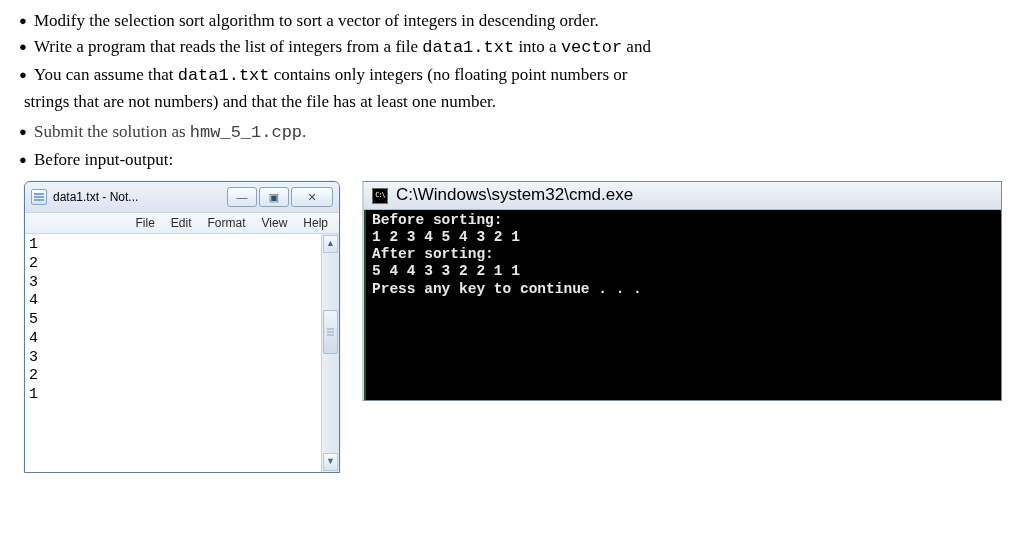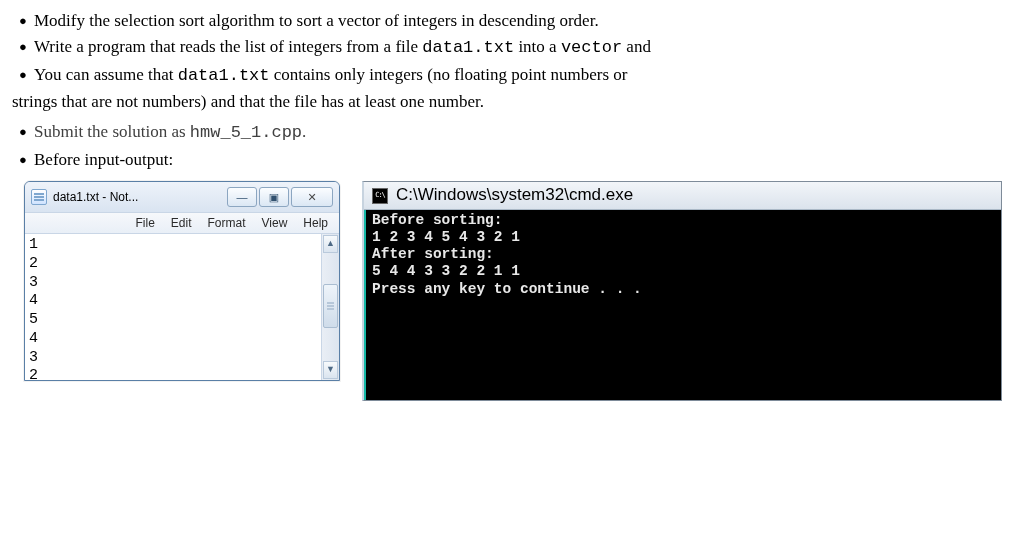--- a/index.html
+++ b/index.html
@@ -24,21 +24,21 @@
     display: flex;
     align-items: flex-start;
     gap: 22px;
     margin-top: 8px;
     padding-left: 12px;
   }
 
   
   .notepad {
     width: 316px;
-    height: 200px;
+    height: 292px;
     border: 1px solid #5a7fa6;
     border-radius: 6px 6px 0 0;
     background: #d9e4f1;
     overflow: hidden;
     box-shadow: 0 0 0 1px rgba(0,0,0,.05);
     font-family: 'Segoe UI', Tahoma, sans-serif;
     font-size: 12px;
   }
   .np-titlebar {
     height: 30px;
@@ -121,21 +121,21 @@
   .cmd-body {
     background:#000;
     color:#e8e8e8;
     font-family: 'Lucida Console','Courier New',monospace;
     font-size:14.5px;
     font-weight:bold;
     padding: 2px 6px 10px 6px;
     line-height: 1.18;
     white-space: pre;
     min-height: 190px;
-    border-left: 2px solid #14b8a6;
+    border-left: 2px solid #14532d;
   }
 </style>
 </head>
 <body>
 
 <div class="problem-text">
 
   <div class="bullet">
     <div class="dot">●</div>
     <div class="text">Modify the selection sort algorithm to sort a vector of integers in descending order.</div>
@@ -147,21 +147,21 @@
       <span>Write a program that reads the list of integers from a file </span><span class="tt">data1.txt</span><span> into a </span><span class="tt">vector</span><span> and</span>
     </div>
   </div>
 
   <div class="bullet">
     <div class="dot">●</div>
     <div class="text">
       <span>You can assume that </span><span class="tt">data1.txt</span><span> contains only integers (no floating point numbers or</span>
     </div>
   </div>
-  <p style="margin-left:0;">strings that are not numbers) and that the file has at least one number.</p>
+  <p style="margin-left:12px;">strings that are not numbers) and that the file has at least one number.</p>
 
   <div class="bullet">
     <div class="dot">●</div>
     <div class="text">
       <span class="submit-link">Submit the solution as </span><span class="tt submit-link">hmw_5_1.cpp</span><span class="submit-link">.</span>
     </div>
   </div>
 
   <div class="bullet">
     <div class="dot">●</div>

